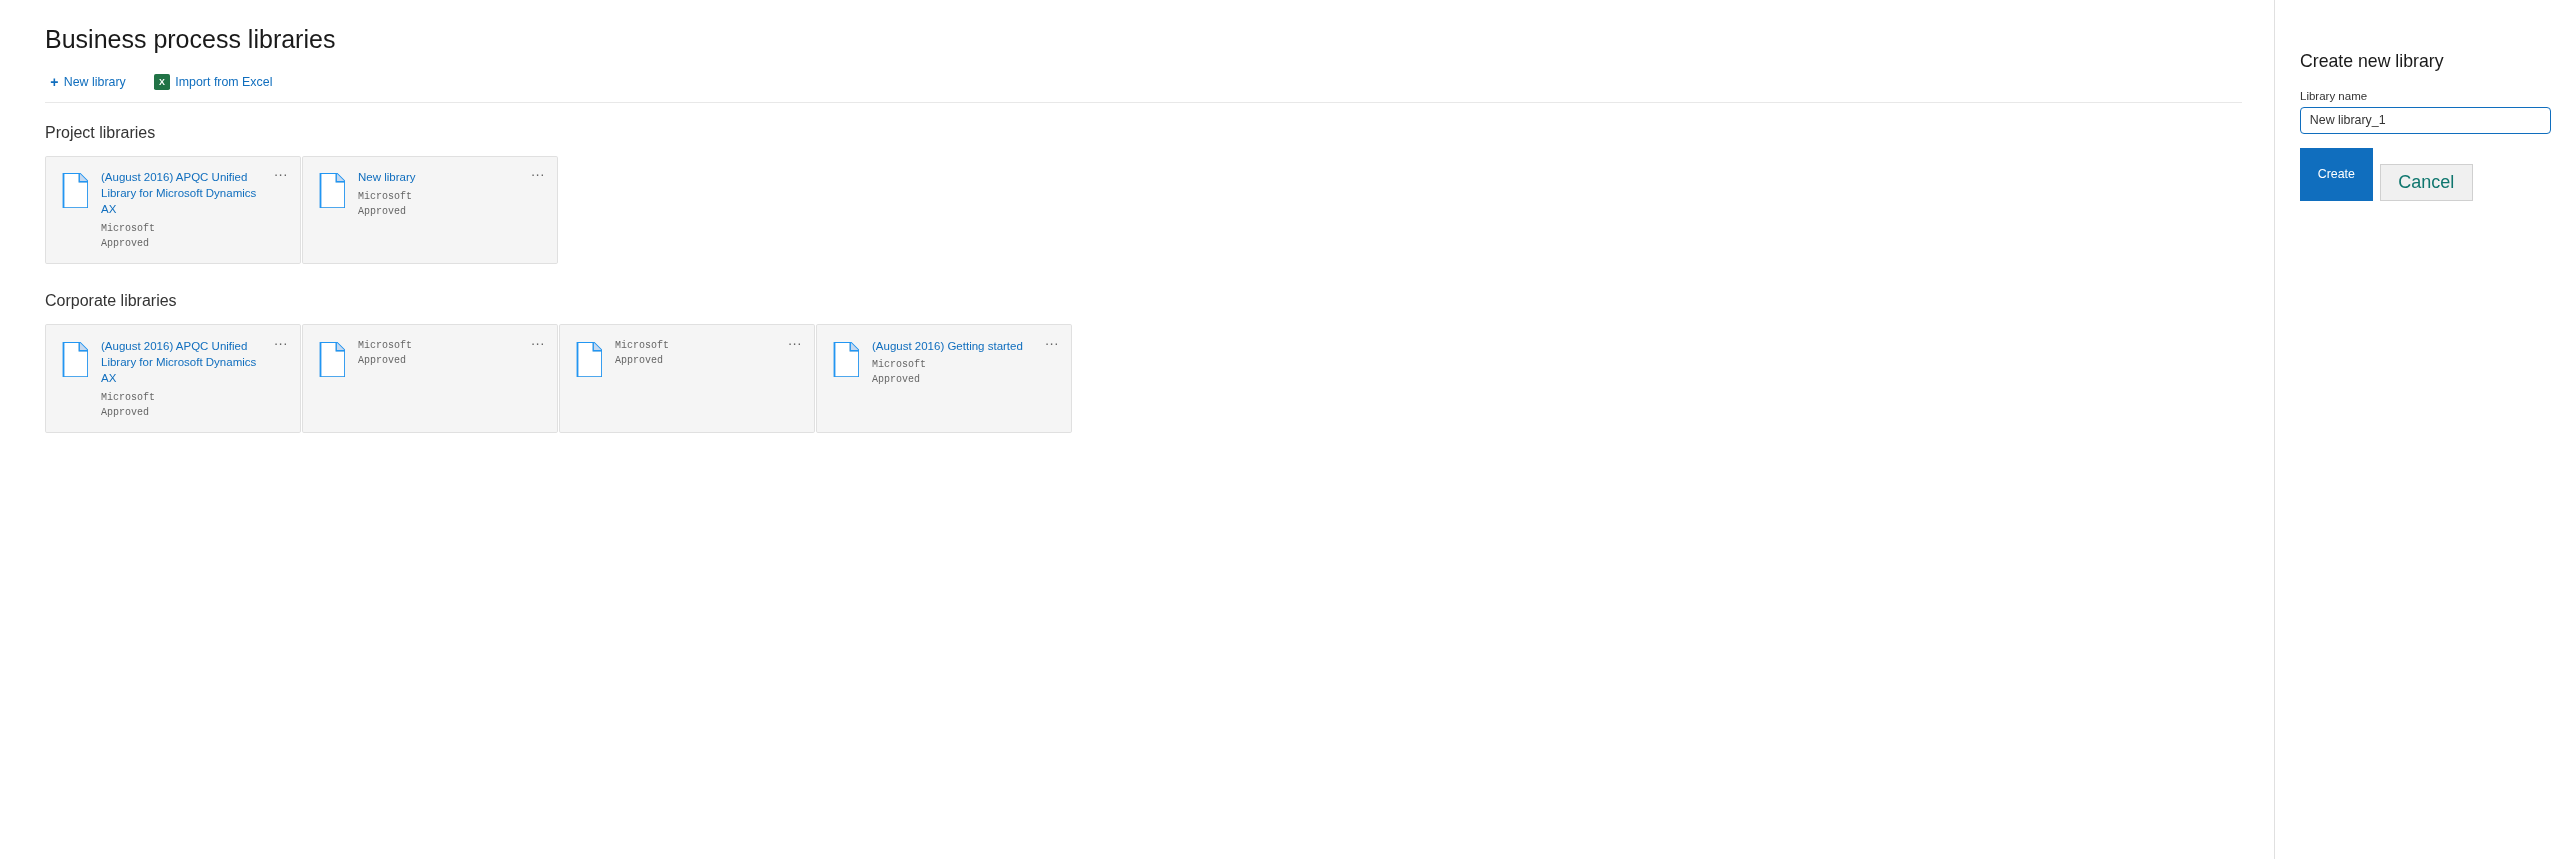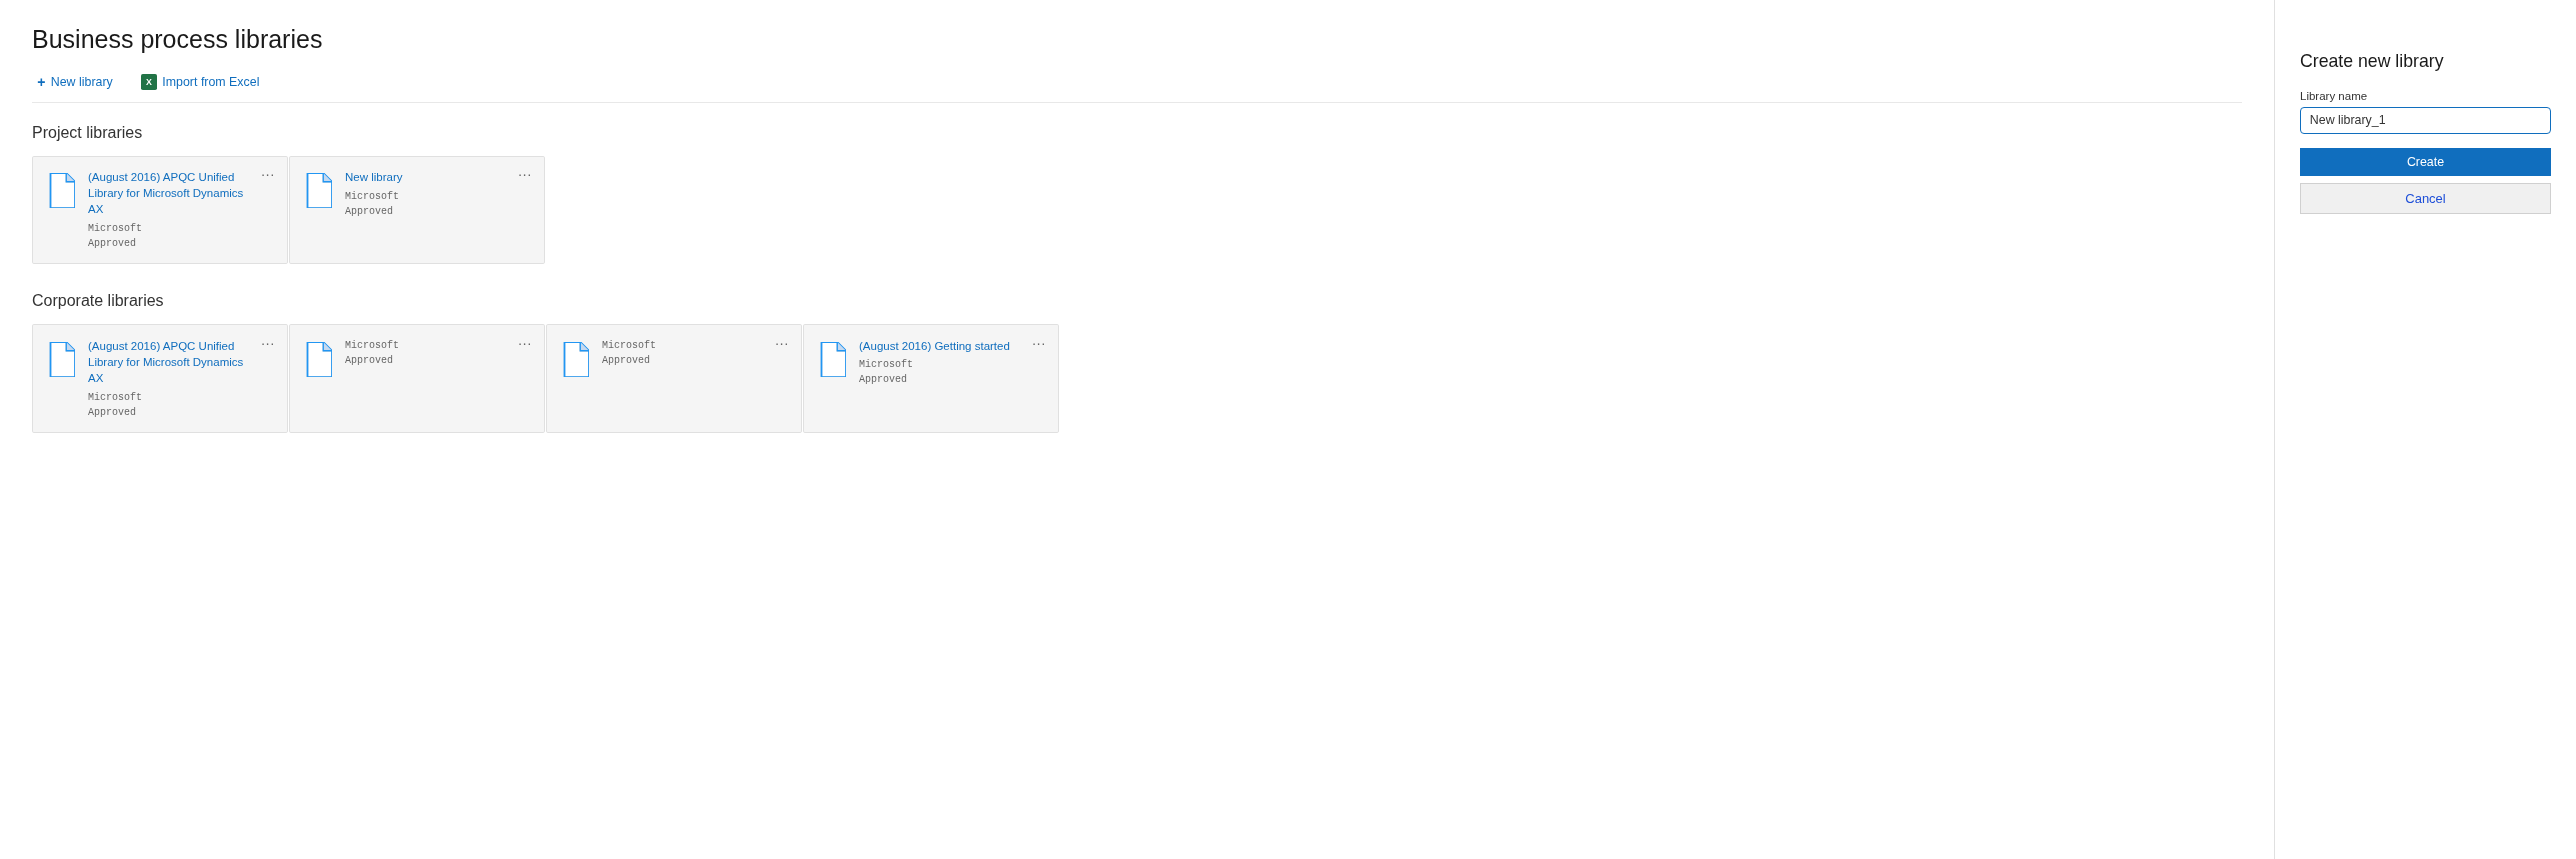--- a/index.html
+++ b/index.html
@@ -7,20 +7,21 @@
       font-family: 'Segoe UI', Arial, sans-serif;
       background: #fff;
       color: #333;
       display: flex;
       min-height: 100vh;
     }
     .main-content {
       flex: 1;
       padding: 25px 32px;
       border-right: 0.9px solid #e0e0e0;
+      margin-left: 13px;
     }
     .page-title {
       font-size: 25px;
       font-weight: 300;
       color: #1a1a1a;
       margin-bottom: 16px;
     }
     .toolbar {
       display: flex;
       align-items: center;
@@ -152,39 +153,39 @@
       border-radius: 4px;
       font-size: 12.4px;
       color: #333;
       outline: none;
       margin-bottom: 14px;
       font-family: 'Segoe UI', Arial, sans-serif;
     }
     .form-actions {
       display: flex;
       gap: 7px;
-      flex-direction: column;
     }
     .btn-create {
       background: #106ebe;
       color: white;
       border: none;
       padding: 7px 17.7px;
       font-size: 12.4px;
       cursor: pointer;
       font-family: 'Segoe UI', Arial, sans-serif;
     }
     .btn-cancel {
       background: #f0f0f0;
-      color: #1d4ed8;
+      color: #0f766e;
       border: 0.9px solid #d0d0d0;
       padding: 7px 17.7px;
-      font-size: 13px;
+      font-size: 18px;
       cursor: pointer;
       font-family: 'Segoe UI', Arial, sans-serif;
+      margin-top: 16px;
     }
   </style>
 </head>
 <body>
 
 <div class="main-content">
   <h1 class="page-title">Business process libraries</h1>
 
   <div class="toolbar">
     <button class="toolbar-btn">

